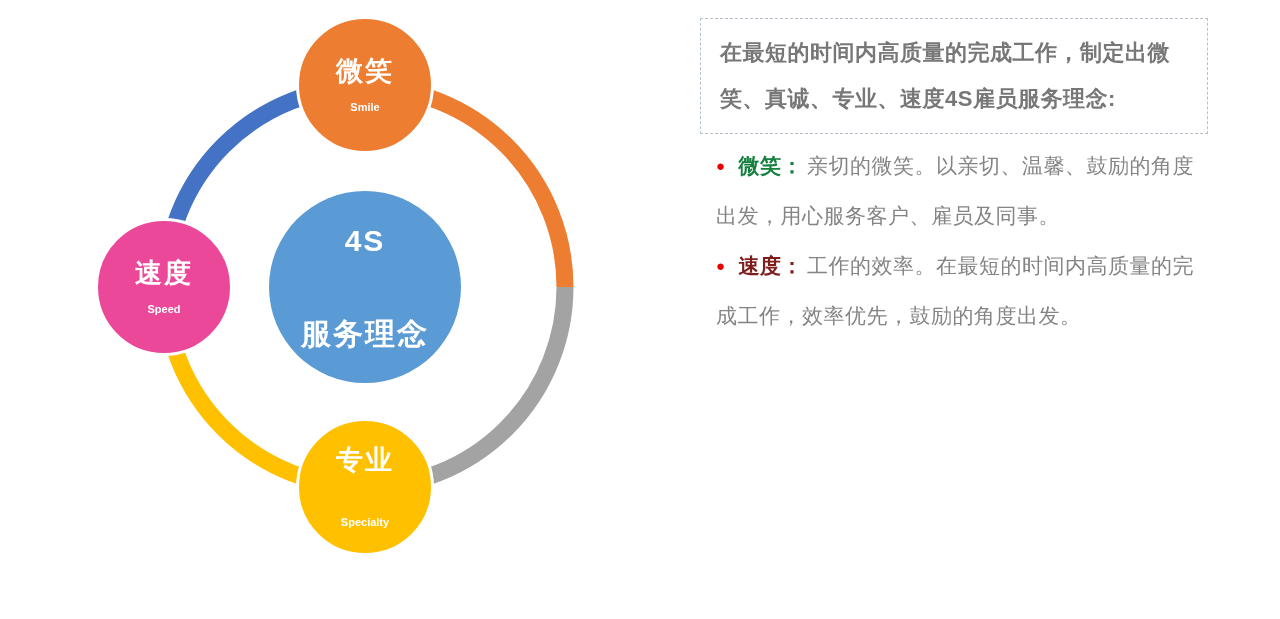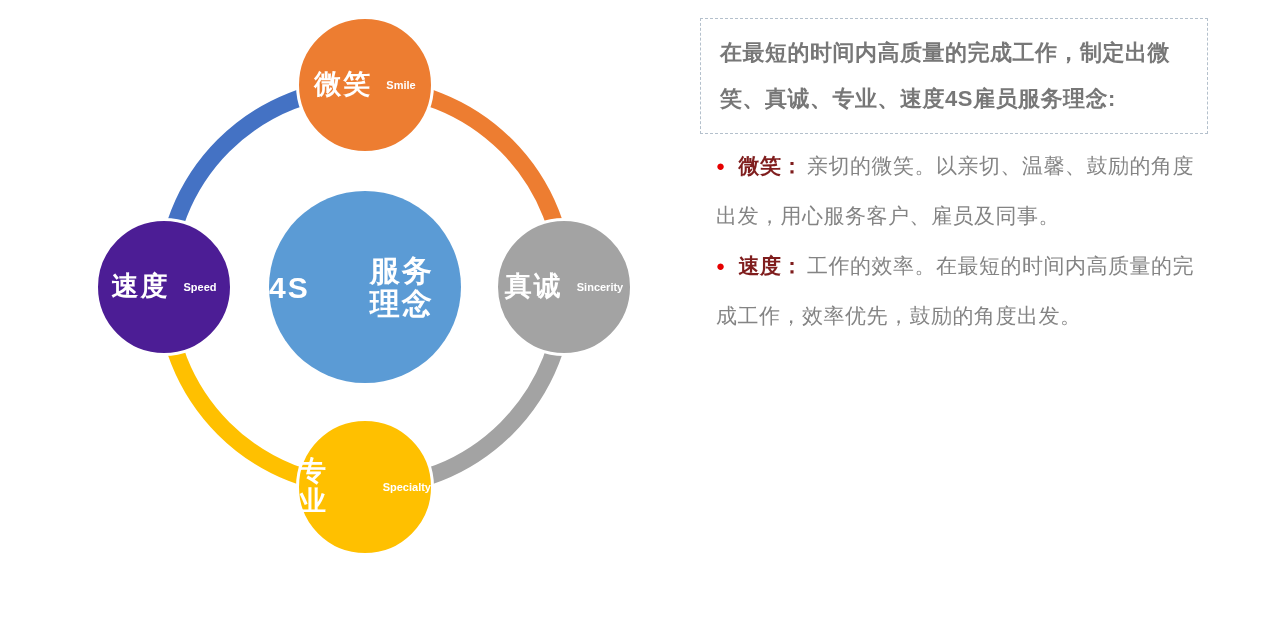--- a/index.html
+++ b/index.html
@@ -21,21 +21,21 @@
   }
   .ring-svg { position: absolute; left: 0; top: 0; }
   .ring-svg path { fill: none; stroke-width: 17; }
 
   .node {
     position: absolute;
     border-radius: 50%;
     border: 3px solid #ffffff;
     box-sizing: border-box;
     display: flex;
-    flex-direction: row;
+    flex-direction: column;
     align-items: center;
     justify-content: center;
     color: #ffffff;
   }
   .node-sat { width: 138px; height: 138px; gap: 14px; }
   .node-sat .zh { font-size: 27px; font-weight: bold; letter-spacing: 2px; line-height: 1.1; }
   .node-sat .en { font-size: 11px; font-weight: bold; line-height: 1.1; }
 
   .node-top    { left: 296px; top: 16px;  }
   .node-right  { left: 495px; top: 218px; }
@@ -97,52 +97,48 @@
       <path d="M 365 87 A 200 200 0 0 1 565 287" stroke="#ED7D31"></path>
       <path d="M 565 287 A 200 200 0 0 1 365 487" stroke="#A3A3A3"></path>
       <path d="M 365 487 A 200 200 0 0 1 165 287" stroke="#FFC000"></path>
     </svg>
 
     <div class="node node-sat node-top" style="background-color: rgb(237, 125, 49);">
       <div class="zh">微笑</div>
       <div class="en">Smile</div>
     </div>
 
-    <div class="node node-sat node-right" style="background-color: rgb(163, 163, 163);">
-      <div class="zh">真诚</div>
-      <div class="en">Sincerity</div>
-    </div>
 
     <div class="node node-sat node-bottom" style="background-color: rgb(255, 192, 0);">
       <div class="zh">专业</div>
       <div class="en">Specialty</div>
     </div>
 
-    <div class="node node-sat node-left" style="background-color: #4c1d95;">
+    <div class="node node-sat node-left" style="background-color: #ec4899;">
       <div class="zh">速度</div>
       <div class="en">Speed</div>
     </div>
 
     <div class="node node-center" style="background-color: rgb(91, 155, 213);">
       <div class="line">4S</div>
       <div class="line">服务理念</div>
     </div>
 
   </div>
 
   <div class="panel">
 
     <div class="headline-box">
       <div class="headline-text">在最短的时间内高质量的完成工作，制定出微笑、真诚、专业、速度4S雇员服务理念:</div>
     </div>
 
     <div class="bullets">
 
       <p class="bullet-item">
-        <span class="bullet-dot" style="color: rgb(230, 0, 0);">●</span><span class="bullet-term" style="color: #7f1d1d;">微笑：</span><span class="bullet-desc">亲切的微笑。以亲切、温馨、鼓励的角度出发，用心服务客户、雇员及同事。</span>
+        <span class="bullet-dot" style="color: rgb(230, 0, 0);">●</span><span class="bullet-term" style="color: #15803d;">微笑：</span><span class="bullet-desc">亲切的微笑。以亲切、温馨、鼓励的角度出发，用心服务客户、雇员及同事。</span>
       </p>
 
 
 
       <p class="bullet-item">
         <span class="bullet-dot" style="color: rgb(230, 0, 0);">●</span><span class="bullet-term" style="color: #7f1d1d;">速度：</span><span class="bullet-desc">工作的效率。在最短的时间内高质量的完成工作，效率优先，鼓励的角度出发。</span>
       </p>
 
     </div>
   </div>

